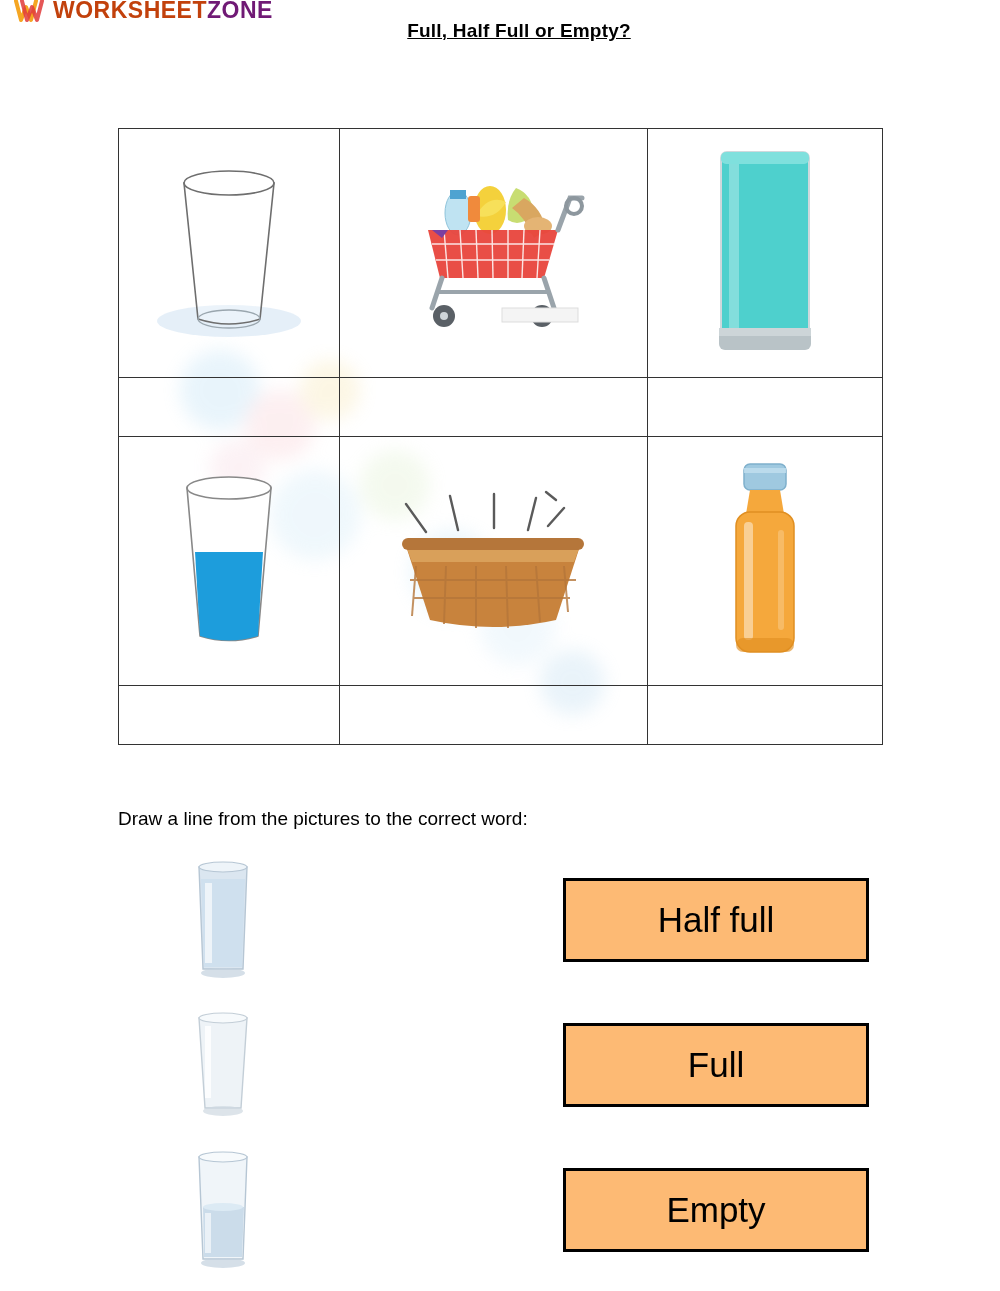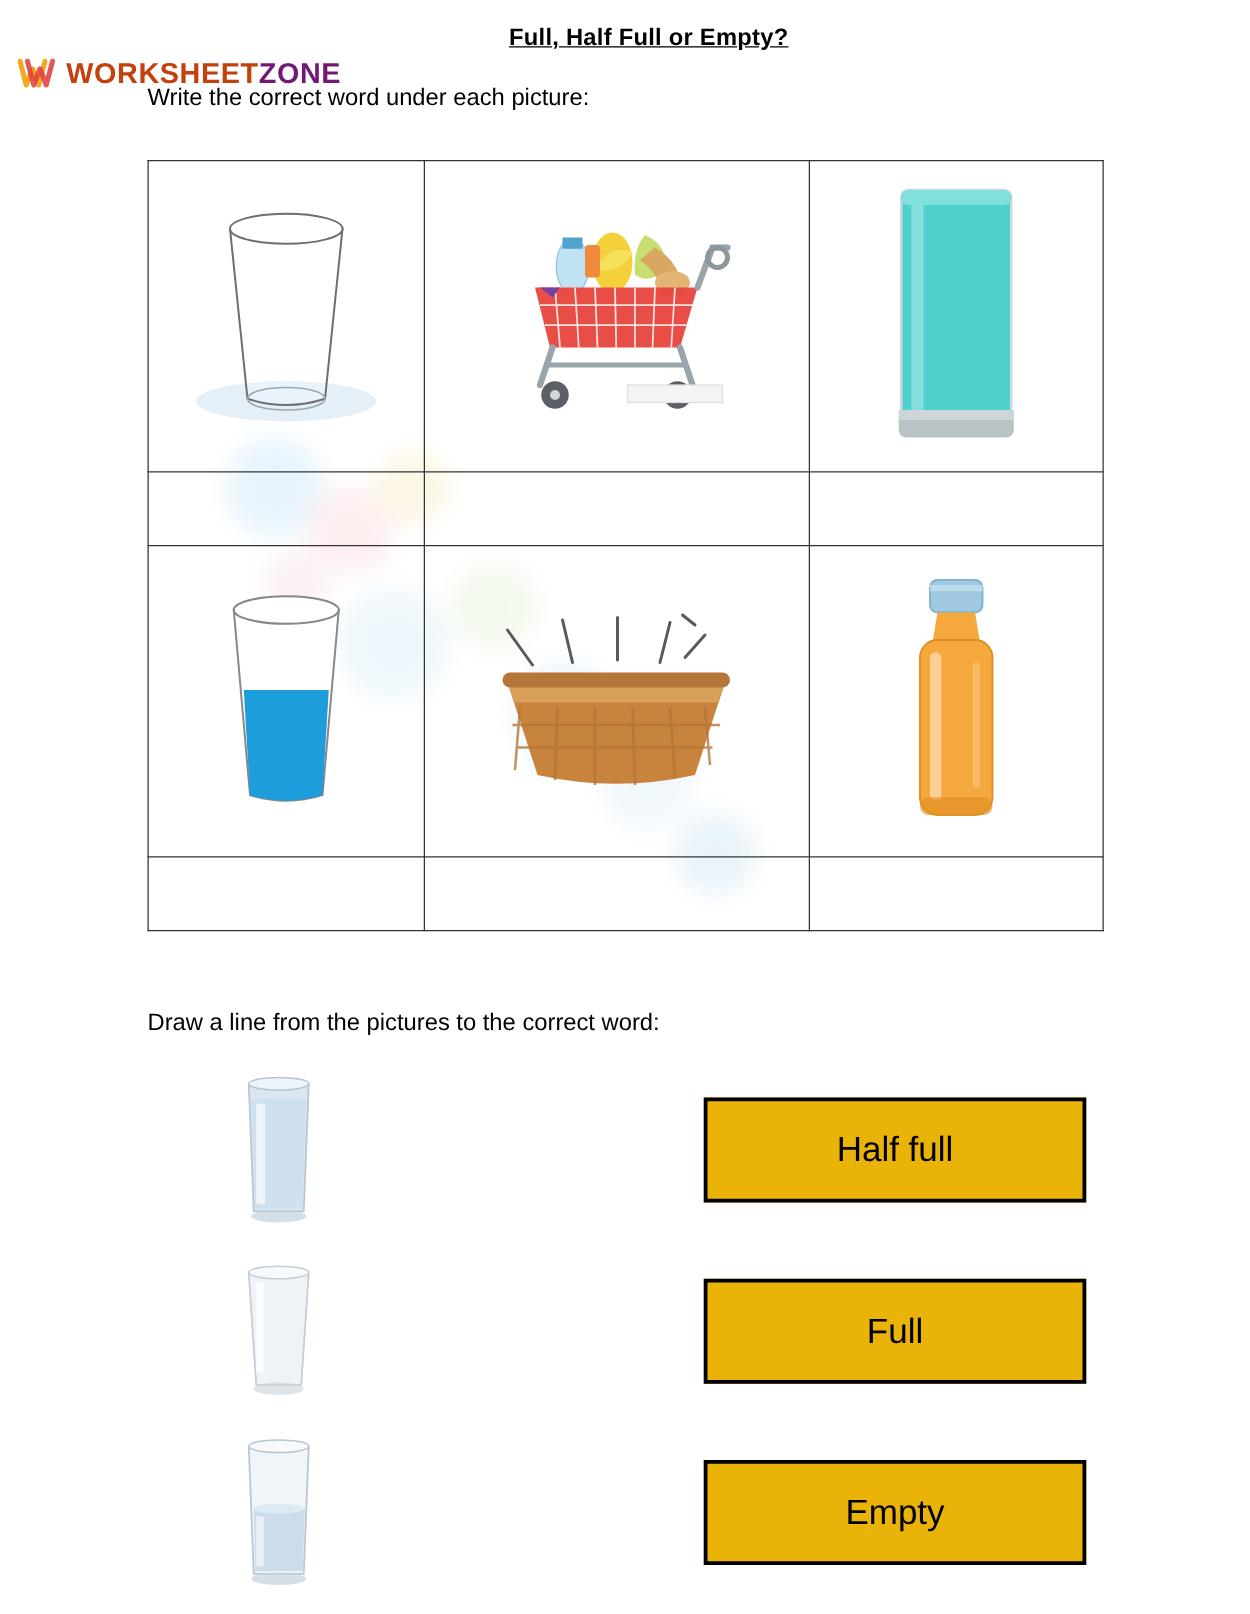--- a/index.html
+++ b/index.html
@@ -100,25 +100,25 @@
     display: flex;
     justify-content: center;
     align-items: center;
   }
   .word-box {
     position: absolute;
     right: 14px;
     width: 300px;
     height: 78px;
     border: 3px solid #000000;
-    background: #eab308;
+    background: #fdba74;
     display: flex;
     align-items: center;
     justify-content: center;
-    font-size: 28px;
+    font-size: 35px;
   }
 
   
   .footer {
     position: absolute;
     left: 14px;
     bottom: 18px;
     display: flex;
     align-items: center;
     gap: 9px;
@@ -148,21 +148,20 @@
   <div class="wm-dot" style="left:260px; top:200px; width:85px;  height:85px;  background:#a9d8ef;"></div>
   <div class="wm-dot" style="left:330px; top:260px; width:75px;  height:75px;  background:#c4e3f6;"></div>
   <div class="wm-dot" style="left:390px; top:320px; width:65px;  height:65px;  background:#9ecbe8;"></div>
   <div class="wm-dot" style="left:60px;  top:110px; width:55px;  height:55px;  background:#f2c4d2;"></div>
 </div>
 
 <div class="page-inner">
 
   <h1 class="title">Full, Half Full or Empty?</h1>
 
-  <p class="instruction">Write the correct word under each picture:</p>
 
   <table class="table">
     <tbody>
         <tr class="row-img">
       <td>
         <div class="cell-inner">
 
           <svg width="150" height="200" viewBox="0 0 150 200">
             <ellipse cx="75" cy="168" rx="72" ry="16" fill="#dceaf5" opacity="0.75"></ellipse>
             <path d="M30 30 L120 30 L106 166 Q75 176 44 166 Z" fill="#ffffff" fill-opacity="0.25" stroke="#6e6e6e" stroke-width="1.6"></path>

